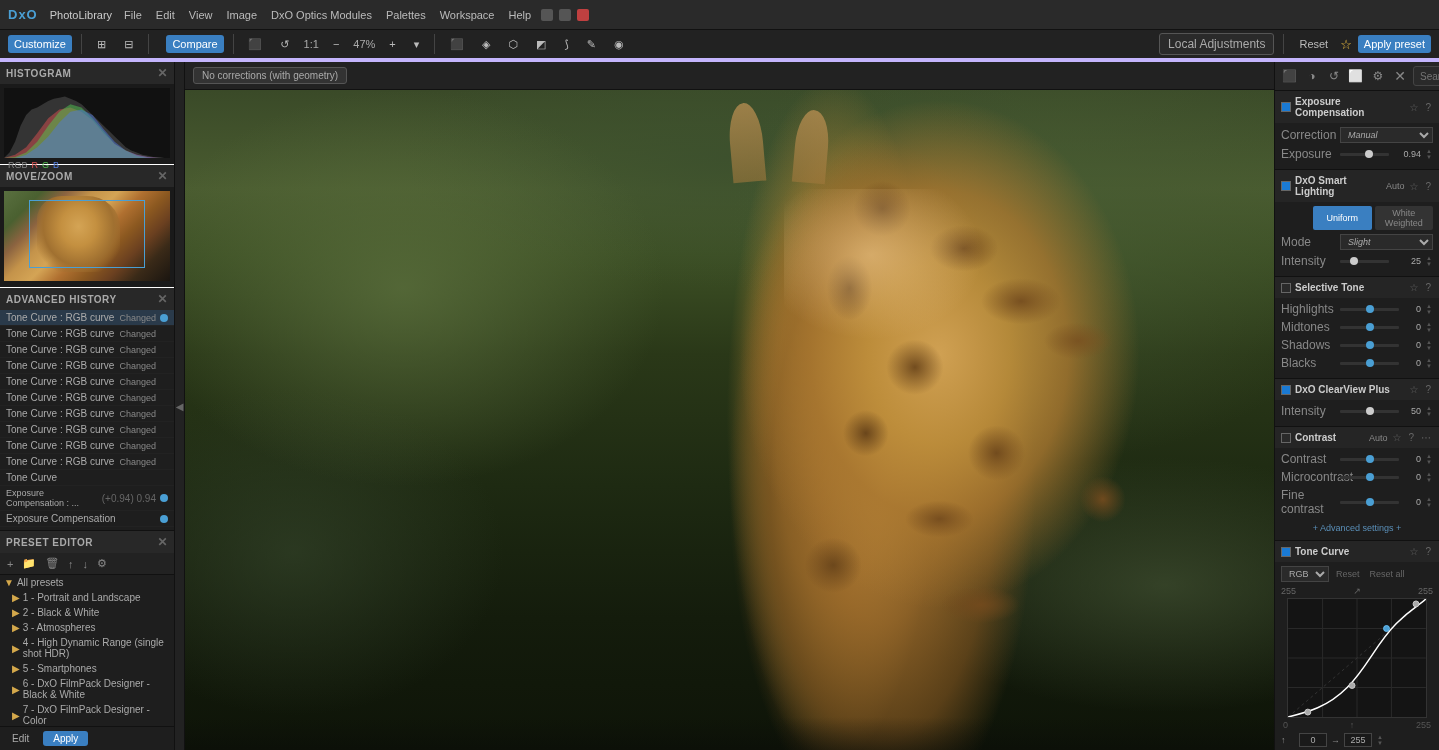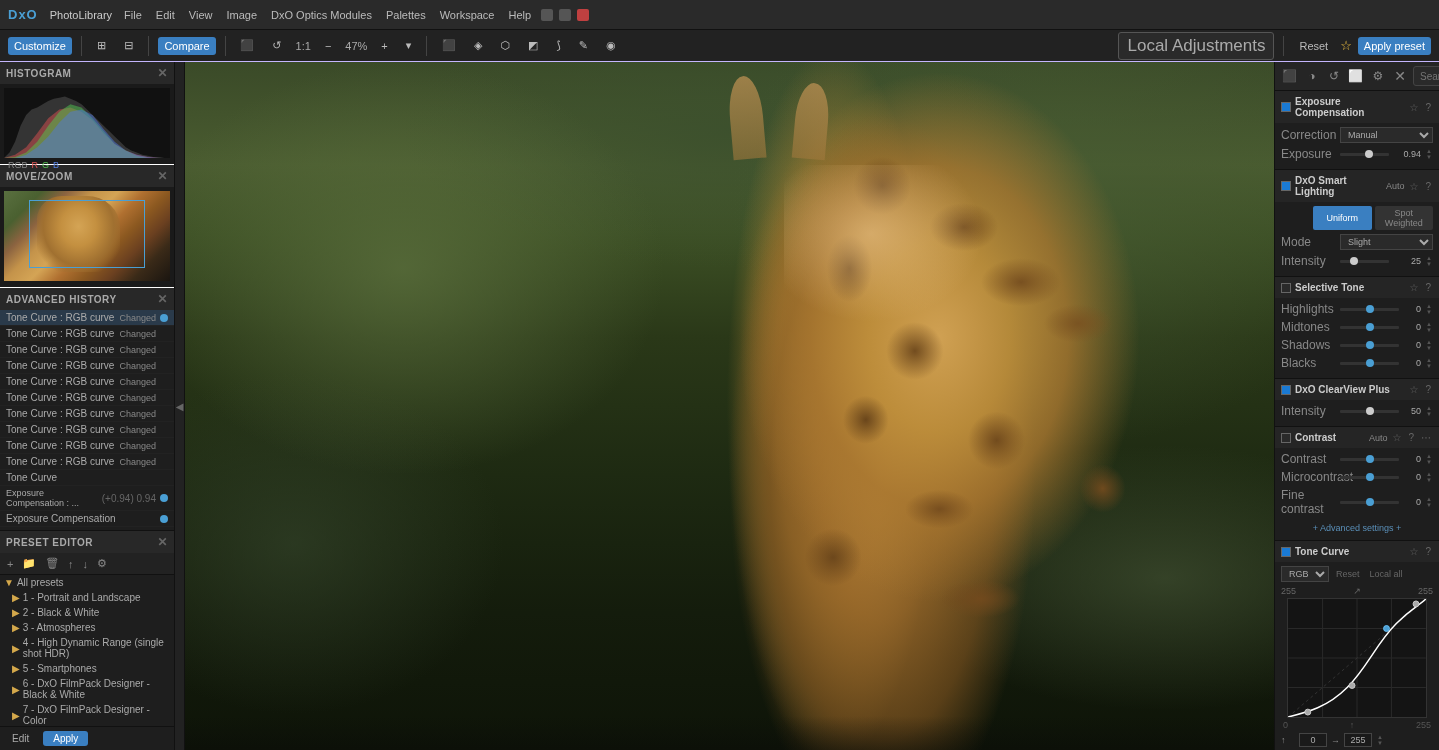--- a/index.html
+++ b/index.html
@@ -59,38 +59,39 @@
     }
 
     
     .toolbar {
       height: 32px;
       background: #222;
       display: flex;
       align-items: center;
       padding: 0 8px;
       gap: 6px;
-      border-bottom: 1px solid #c4b5fd;
+      border-bottom: 4px solid #c4b5fd;
       flex-shrink: 0;
     }
     .toolbar-btn {
       background: none;
       border: none;
       color: #bbb;
       cursor: pointer;
       padding: 3px 6px;
       border-radius: 3px;
       font-size: 11px;
       display: flex;
       align-items: center;
       gap: 3px;
     }
     .toolbar-btn.active {
       background: #3a7fc1;
       color: #fff;
+      margin-left: 8px;
     }
     .toolbar-separator {
       width: 1px;
       height: 20px;
       background: #444;
       margin: 0 3px;
     }
     .toolbar-spacer { flex: 1; }
 
     
@@ -434,20 +435,21 @@
       flex-shrink: 0;
     }
     .correction-select {
       flex: 1;
       background: #2a2a2a;
       border: 1px solid #444;
       color: #aaa;
       padding: 1px 3px;
       font-size: 9px;
       height: 16px;
+      font-style: italic;
     }
     .correction-slider-container {
       flex: 1;
       position: relative;
       height: 14px;
       display: flex;
       align-items: center;
     }
     .correction-slider {
       width: 100%;
@@ -615,21 +617,21 @@
     ::-webkit-scrollbar { width: 6px; height: 6px; }
     ::-webkit-scrollbar-track { background: #1a1a1a; }
     ::-webkit-scrollbar-thumb { background: #444; border-radius: 3px; }
 
     .local-adj-btn {
       background: #2a2a2a;
       border: 1px solid #555;
       color: #aaa;
       padding: 3px 8px;
       border-radius: 3px;
-      font-size: 17px;
+      font-size: 12px;
       cursor: pointer;
     }
   </style>
 </head>
 <body>
 
 <div class="top-bar">
   <div class="top-bar-left">
     <span class="logo">DxO</span>
     <span class="menu-item">PhotoLibrary</span>
@@ -864,20 +866,23 @@
         <button class="preset-edit-btn">Edit</button>
         <button class="preset-apply-btn">Apply</button>
       </div>
     </div>
 
   </div>
 
   <button class="collapse-btn">◀</button>
 
   <div class="center-area">
+    <div class="image-toolbar">
+      <div class="no-corrections-badge">No corrections (with geometry)</div>
+    </div>
     <div class="image-container">
 
       <div style="width:100%;height:100%;position:relative;overflow:hidden;">
 
         <div style="position:absolute;inset:0;background:
           radial-gradient(ellipse 40% 50% at 20% 30%, rgba(90,110,60,0.8) 0%, transparent 60%),
           radial-gradient(ellipse 50% 60% at 80% 20%, rgba(70,90,50,0.7) 0%, transparent 60%),
           radial-gradient(ellipse 60% 40% at 50% 10%, rgba(60,80,45,0.9) 0%, transparent 50%),
           radial-gradient(ellipse 35% 45% at 10% 70%, rgba(50,65,40,0.7) 0%, transparent 55%),
           radial-gradient(ellipse 45% 35% at 90% 75%, rgba(65,80,50,0.7) 0%, transparent 55%),
@@ -980,21 +985,21 @@
           <div class="correction-actions">
             <span style="font-size:9px;color:#888;">Auto</span>
             <button class="correction-action-btn">☆</button>
             <button class="correction-action-btn">?</button>
           </div>
         </div>
         <div class="correction-body">
           <div class="correction-row">
             <div class="mode-buttons" style="width:100%;">
               <button class="mode-btn active">Uniform</button>
-              <button class="mode-btn inactive">Spot Weighted</button>
+              <button class="mode-btn inactive">White Weighted</button>
             </div>
           </div>
           <div class="correction-row">
             <span class="correction-label">Mode</span>
             <select class="correction-select">
               <option>Slight</option>
             </select>
           </div>
           <div class="correction-row">
             <span class="correction-label">Intensity</span>
@@ -1148,21 +1153,21 @@
             <button class="correction-action-btn">☆</button>
             <button class="correction-action-btn">?</button>
           </div>
         </div>
         <div class="correction-body" style="padding-bottom:4px;">
           <div style="display:flex;align-items:center;gap:4px;margin-bottom:4px;">
             <select class="channel-select">
               <option>RGB</option>
             </select>
             <button class="curve-btn">Reset</button>
-            <button class="curve-btn">Local all</button>
+            <button class="curve-btn">Reset all</button>
           </div>
 
           <div style="display:flex;justify-content:space-between;align-items:center;margin-bottom:2px;font-size:9px;color:#666;">
             <span>255</span>
             <span>↗</span>
             <span>255</span>
           </div>
 
           <div class="curve-container">
             <svg class="curve-svg" viewBox="0 0 140 120">

